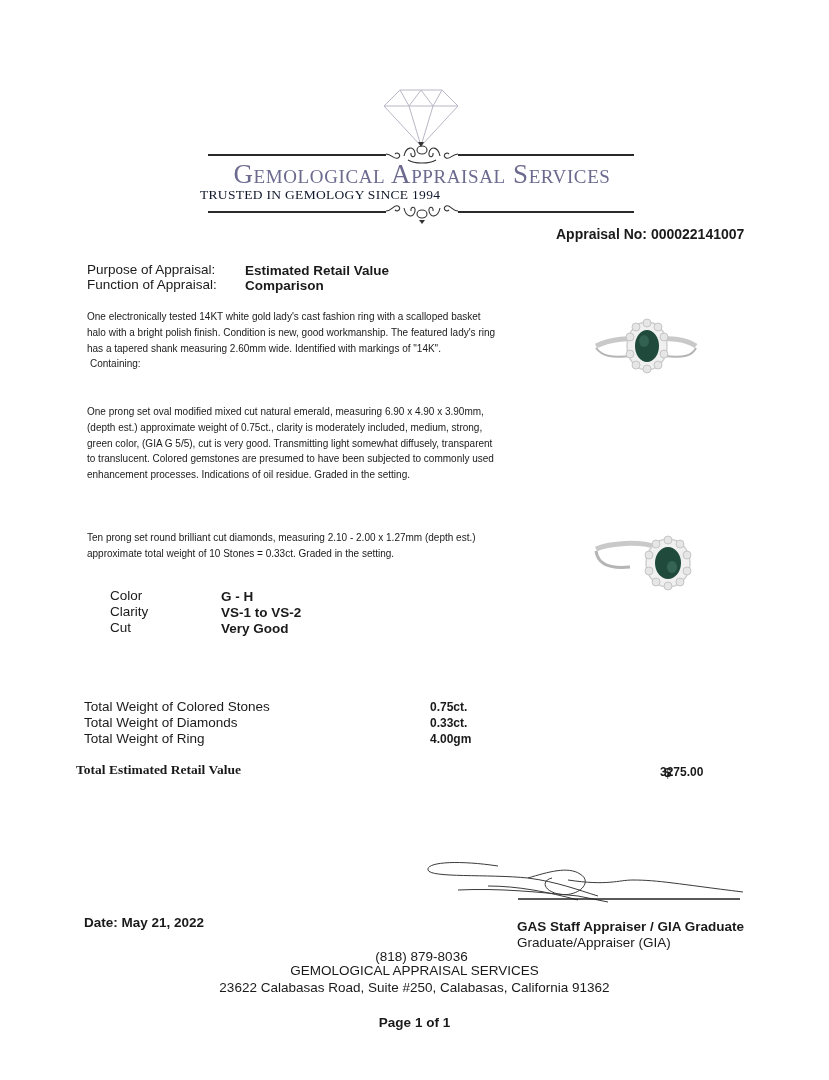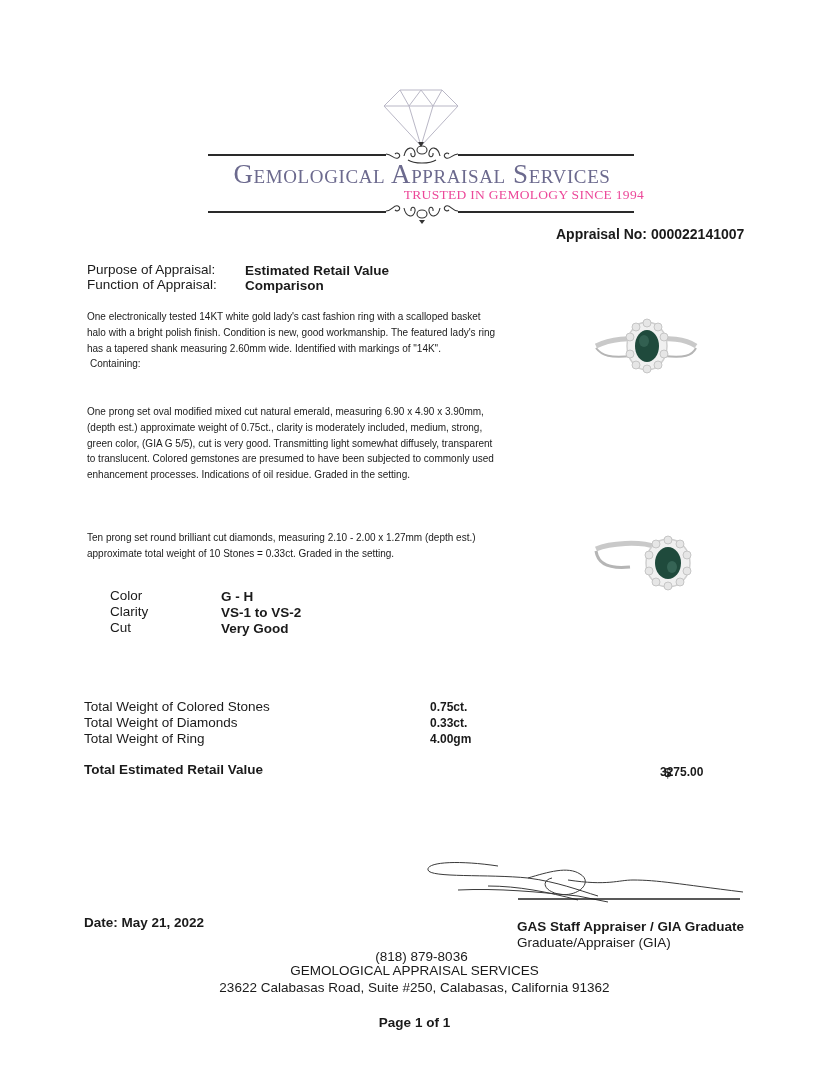--- a/index.html
+++ b/index.html
@@ -16,23 +16,23 @@
     .rule-bot-left { left: 208px; top: 211px; width: 178px; }
     .rule-bot-right { left: 458px; top: 211px; width: 176px; }
     .flourish-top { left: 384px; top: 142px; width: 76px; height: 24px; }
     .flourish-bot { left: 384px; top: 200px; width: 76px; height: 24px; }
     .brand-title {
       left: 200px; top: 160px; width: 444px; text-align: center;
       font-family: "Liberation Serif", serif; font-size: 27px; letter-spacing: 0.6px;
       color: #6c6a8e; font-variant: small-caps; line-height: 28px; white-space: nowrap;
     }
     .brand-tagline {
-      left: 200px; top: 187px; width: 444px; text-align: right;
+      left: 200px; top: 187px; width: 444px; text-align: left;
       font-family: "Liberation Serif", serif; font-size: 13.5px; letter-spacing: 0.3px;
-      color: #ec4899; line-height: 16px; white-space: nowrap;
+      color: #0f172a; line-height: 16px; white-space: nowrap;
     }
     .appraisal-no {
       left: 556px; top: 226px; font-weight: bold; font-size: 14px; white-space: nowrap;
     }
     .label { font-size: 13.5px; line-height: 16px; white-space: nowrap; }
     .bold { font-weight: bold; }
     .para { font-size: 10px; line-height: 15.8px; width: 410px; }
     .ring-img { width: 110px; height: 70px; }
     .value-right { font-weight: bold; font-size: 12px; white-space: nowrap; }
     .footer-line { left: 0; width: 829px; text-align: center; font-size: 13.5px; line-height: 17px; white-space: nowrap; }
@@ -153,21 +153,21 @@
   </svg>
 </div>
 
 <div class="abs label" style="left:84px; top:699px;">Total Weight of Colored Stones</div>
 <div class="abs value-right" style="left:430px; top:700px; width:101px;">0.75ct.</div>
 <div class="abs label" style="left:84px; top:715px;">Total Weight of Diamonds</div>
 <div class="abs value-right" style="left:430px; top:716px; width:101px;">0.33ct.</div>
 <div class="abs label" style="left:84px; top:731px;">Total Weight of Ring</div>
 <div class="abs value-right" style="left:430px; top:732px; width:101px;">4.00gm</div>
 
-<div class="abs label bold" style="left:84px; top:762px;">Total Estimated Retail Value</div>
+<div class="abs label bold" style="left:76px; top:762px;font-family:Liberation Serif, serif;">Total Estimated Retail Value</div>
 <div class="abs label bold" style="left:664px; top:765px;">$</div>
 <div class="abs value-right" style="left:660px; top:765px; width:75px;">3275.00</div>
 
 <div class="abs" style="left:418px; top:852px; width:330px; height:60px;">
   <svg width="330" height="60" viewBox="0 0 330 60">
     <g fill="none" stroke="#3a3a3a" stroke-width="1">
       <path d="M80,14 C40,8 8,10 10,18 C12,26 70,22 110,26 C140,30 160,38 180,44"></path>
       <path d="M110,26 C130,20 150,14 162,22 C176,30 160,46 140,42 C124,38 124,28 134,26"></path>
       <path d="M40,38 C80,36 120,40 160,44 C170,46 180,48 190,50"></path>
       <path d="M150,28 C190,34 200,28 215,28 C240,28 260,32 325,40"></path>

